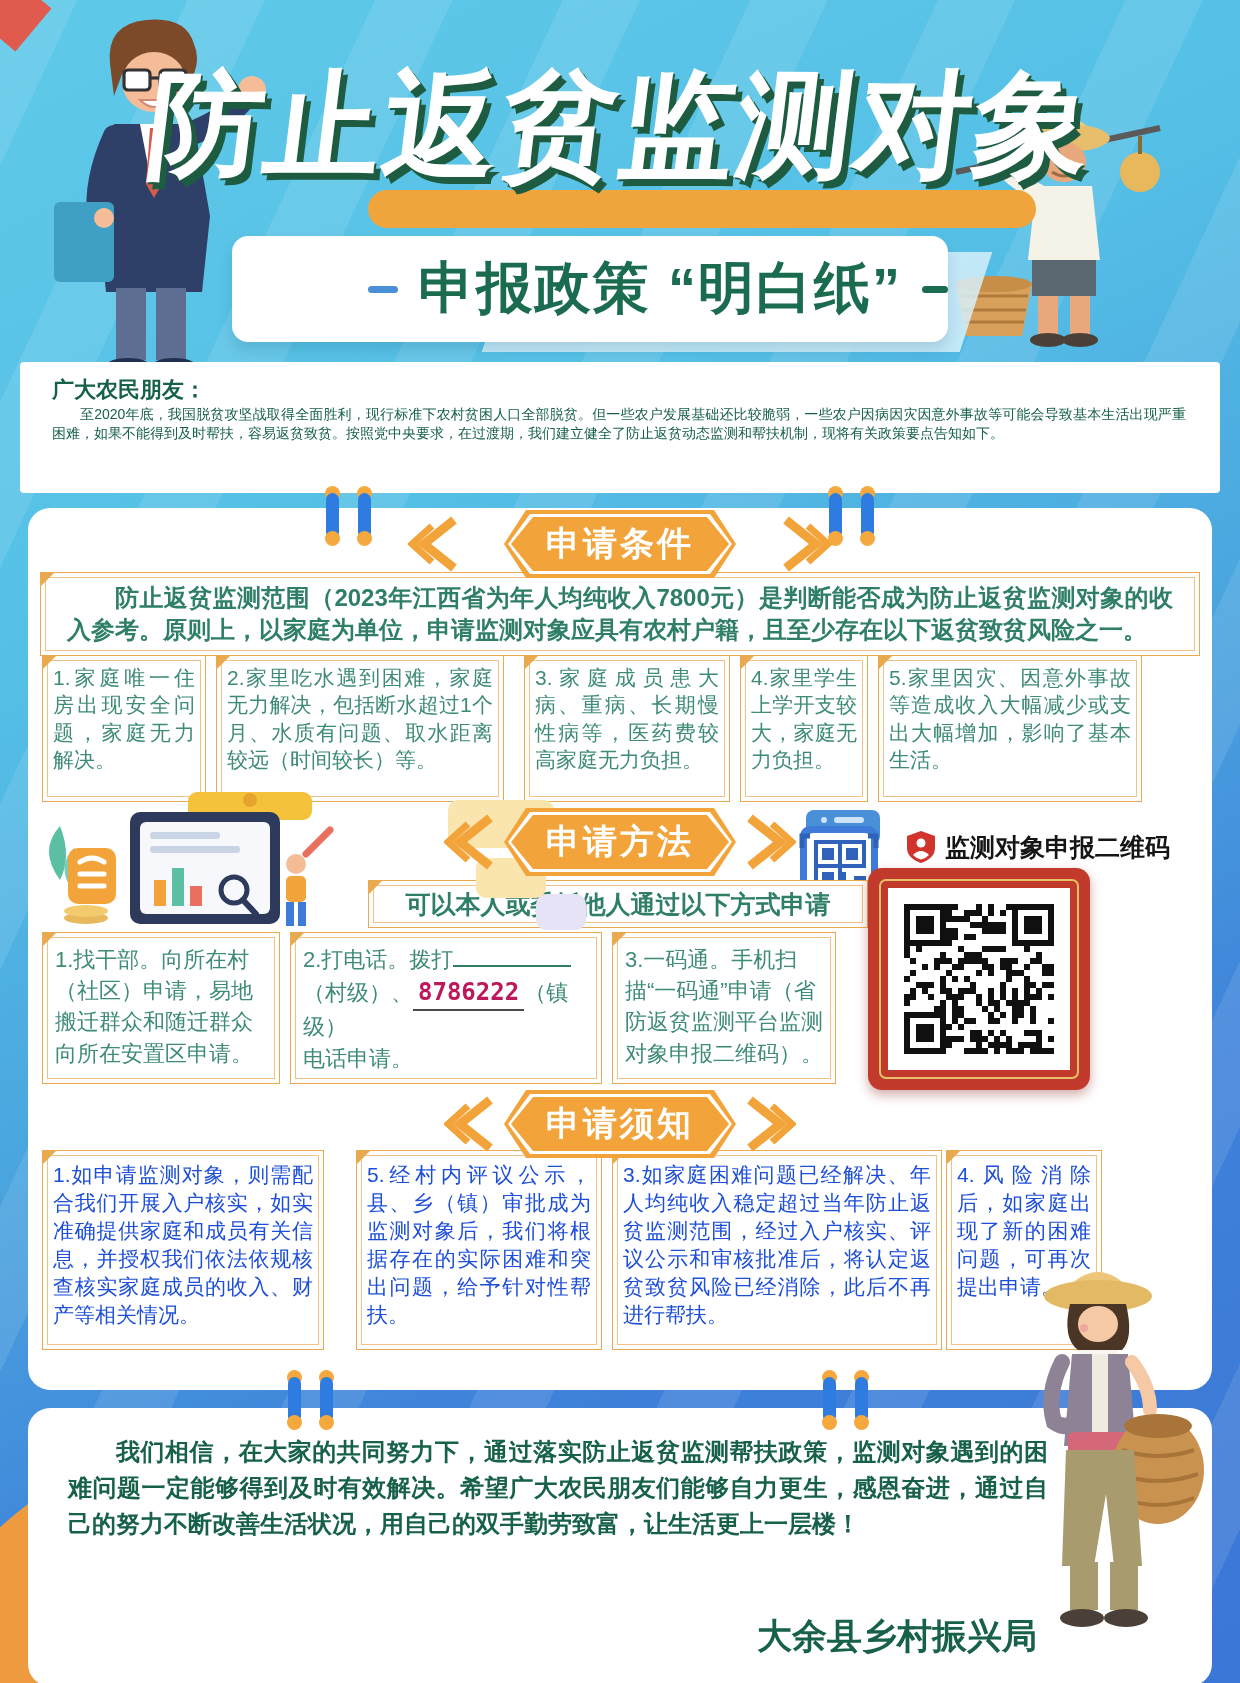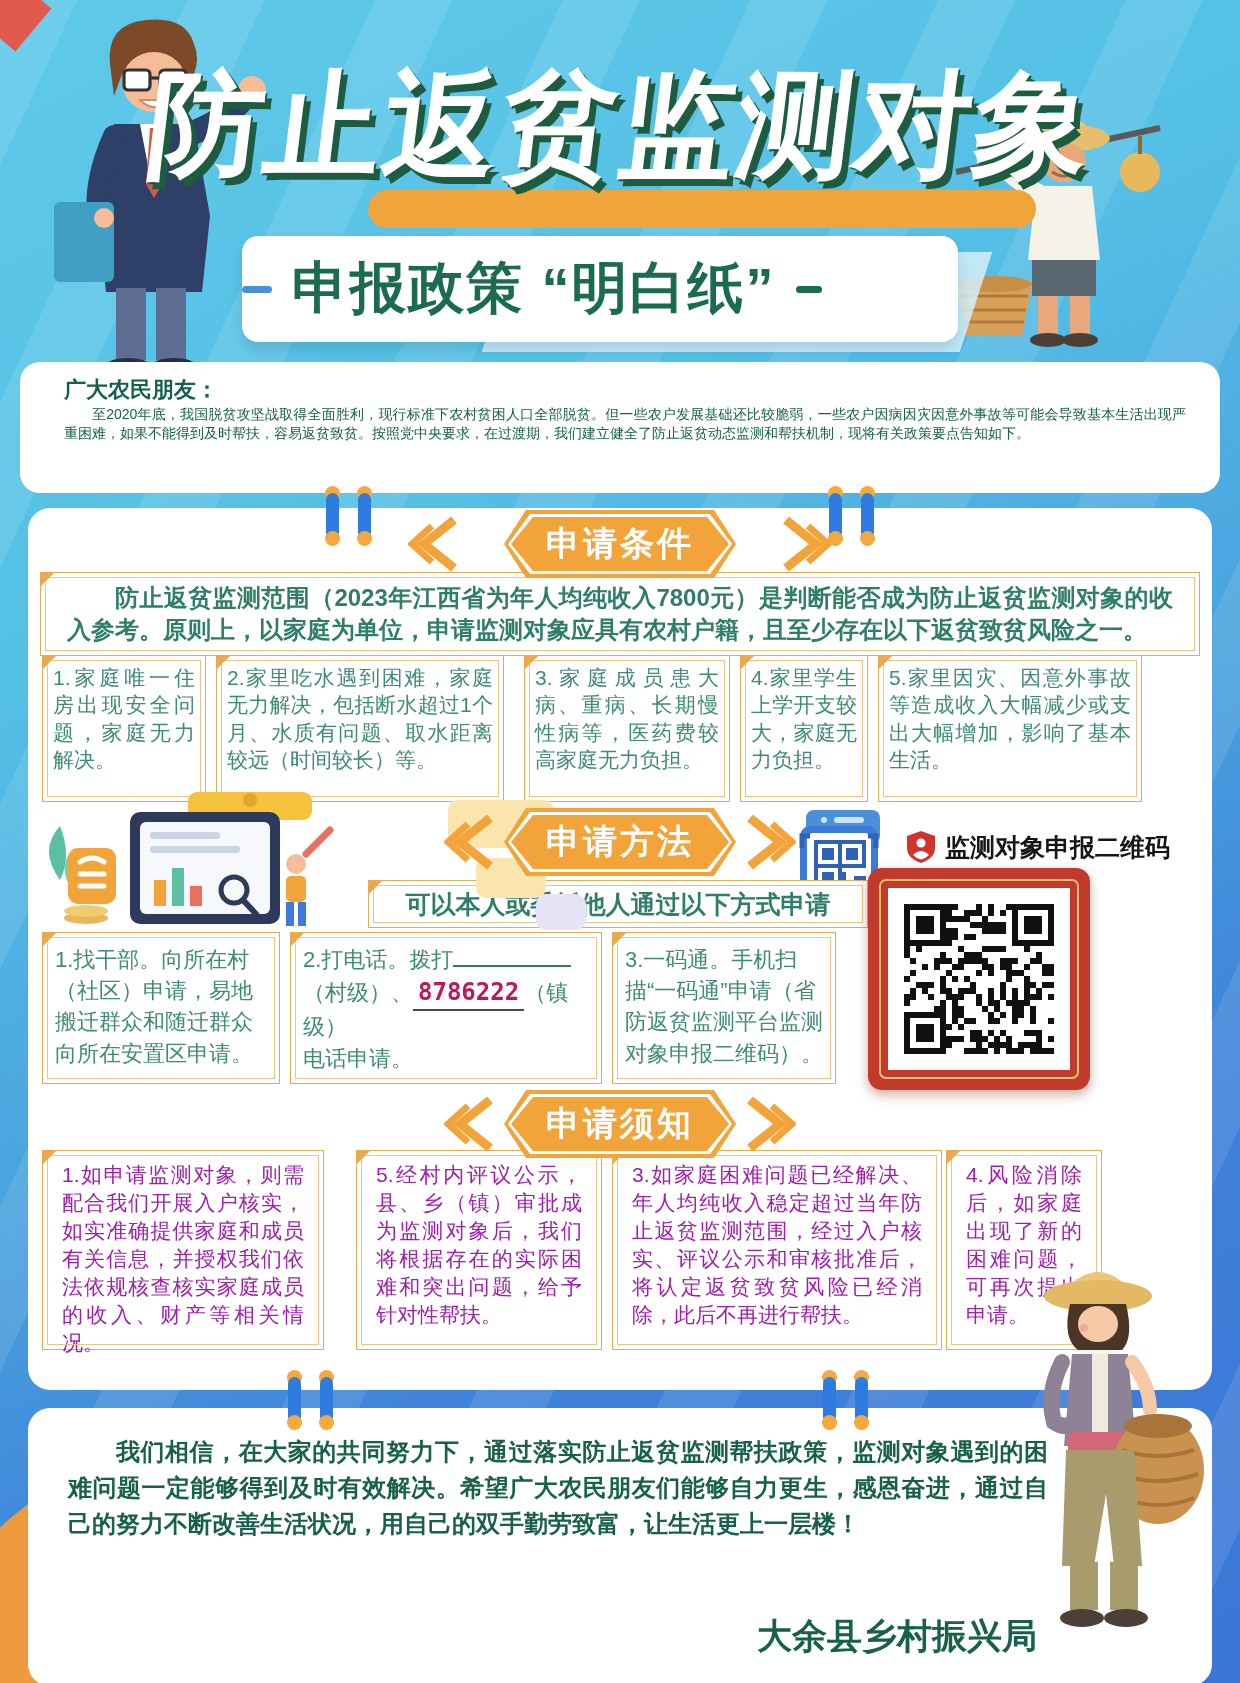--- a/index.html
+++ b/index.html
@@ -17,29 +17,29 @@
   
   .title-underbar { position:absolute; left:368px; top:190px; width:668px; height:38px;
     background:#F0A53C; border-radius:20px; }
   .main-title { position:absolute; left:148px; top:48px; width:910px; text-align:center;
     font-size:116px; font-weight:900; color:#fff; transform:skewX(-7deg); white-space:nowrap;
     text-shadow:7px 7px 0 #1d5c41, 2px 2px 0 #1d5c41; letter-spacing:2px; }
   .subtitle-ribbon { position:absolute; left:498px; top:252px; width:478px; height:100px;
     background:rgba(214,240,250,.85); transform:skewX(-18deg); }
   .subtitle-box { position:absolute; left:232px; top:236px; width:716px; height:106px;
     background:#fff; border-radius:16px; box-shadow:0 8px 14px rgba(0,60,90,.15);
-    display:flex; align-items:center; justify-content:flex-start; gap:20px;margin-left:10px; }
+    display:flex; align-items:center; justify-content:flex-end; gap:20px; }
   .subtitle-text { font-size:56px; font-weight:900; color:#1B6B4E; letter-spacing:2px; }
   .dash { height:7px; border-radius:4px; }
   .dash.blue { width:30px; background:#4A90D9; }
   .dash.green { width:26px; background:#1B6B4E; }
 
   
   .intro-panel { position:absolute; left:20px; top:362px; width:1200px; height:131px;
-    background:#fff; border-radius:20px; padding:13px 34px 0 44px; color:#17604A; }
+    background:#fff; border-radius:4px; padding:13px 34px 0 32px; color:#17604A; }
   .greeting { font-size:22px; font-weight:bold; }
   .intro-text { font-size:14px; font-weight:normal; line-height:1.33; text-indent:2em; text-align:justify; }
 
   .main-panel { position:absolute; left:28px; top:508px; width:1184px; height:882px;
     background:#fff; border-radius:22px; }
   .footer-panel { position:absolute; left:28px; top:1408px; width:1184px; height:278px;
     background:#fff; border-radius:22px; }
   .footer-message { position:absolute; left:40px; top:26px; width:980px; font-size:24px; font-weight:bold;
     color:#17604A; line-height:1.5; text-indent:2em; text-align:justify; }
   .footer-signature { position:absolute; right:175px; bottom:26px; font-size:35px; font-weight:900; color:#17604A; }
@@ -62,21 +62,21 @@
 
   
   .tipbox { position:absolute; background:#fff; border:1.5px solid #E9A94F; }
   .tipbox::before { content:''; position:absolute; inset:4px; border:1px solid #EFC289; pointer-events:none; }
   .tipbox::after { content:''; position:absolute; top:-1.5px; left:-1.5px;
     border-top:15px solid #E9A94F; border-right:15px solid transparent; }
   .lead-box { left:12px; top:64px; width:1160px; height:84px; padding:9px 26px;
     font-size:24px; font-weight:bold; color:#2F7E67; line-height:1.35; text-indent:2em; text-align:justify; }
   .cond { top:147px; height:147px; padding:8px 10px; font-size:21px; color:#3E8B77; line-height:1.3; text-align:justify; }
   .meth { top:424px; height:152px; padding:11px 12px; font-size:22px; color:#3E8B77; line-height:1.42; }
-  .note { top:642px; height:200px; padding:10px 19px; font-size:21px; color:#a21caf; line-height:1.33; text-align:justify; }
+  .note { top:642px; height:200px; padding:10px 10px; font-size:21px; color:#1d4ed8; line-height:1.33; text-align:justify; }
   .lead2 { left:340px; top:372px; width:500px; height:48px; display:flex; align-items:center; justify-content:center;
     font-size:25px; font-weight:bold; color:#2F7E67; }
 
   .blank-line { display:inline-block; width:118px; border-bottom:2px solid #2F7E67; height:20px; }
   .phone-number { display:inline-block; font-size:24px; font-weight:bold; color:#be185d;
     border-bottom:2px solid #4a4a4a; padding:0 5px; font-family:"DejaVu Sans Mono",monospace; }
 
   
   .bubble { position:absolute; background:#FBE5AE; border-radius:10px; z-index:1; }
   .bubble.small { background:#FBE5AE; }

